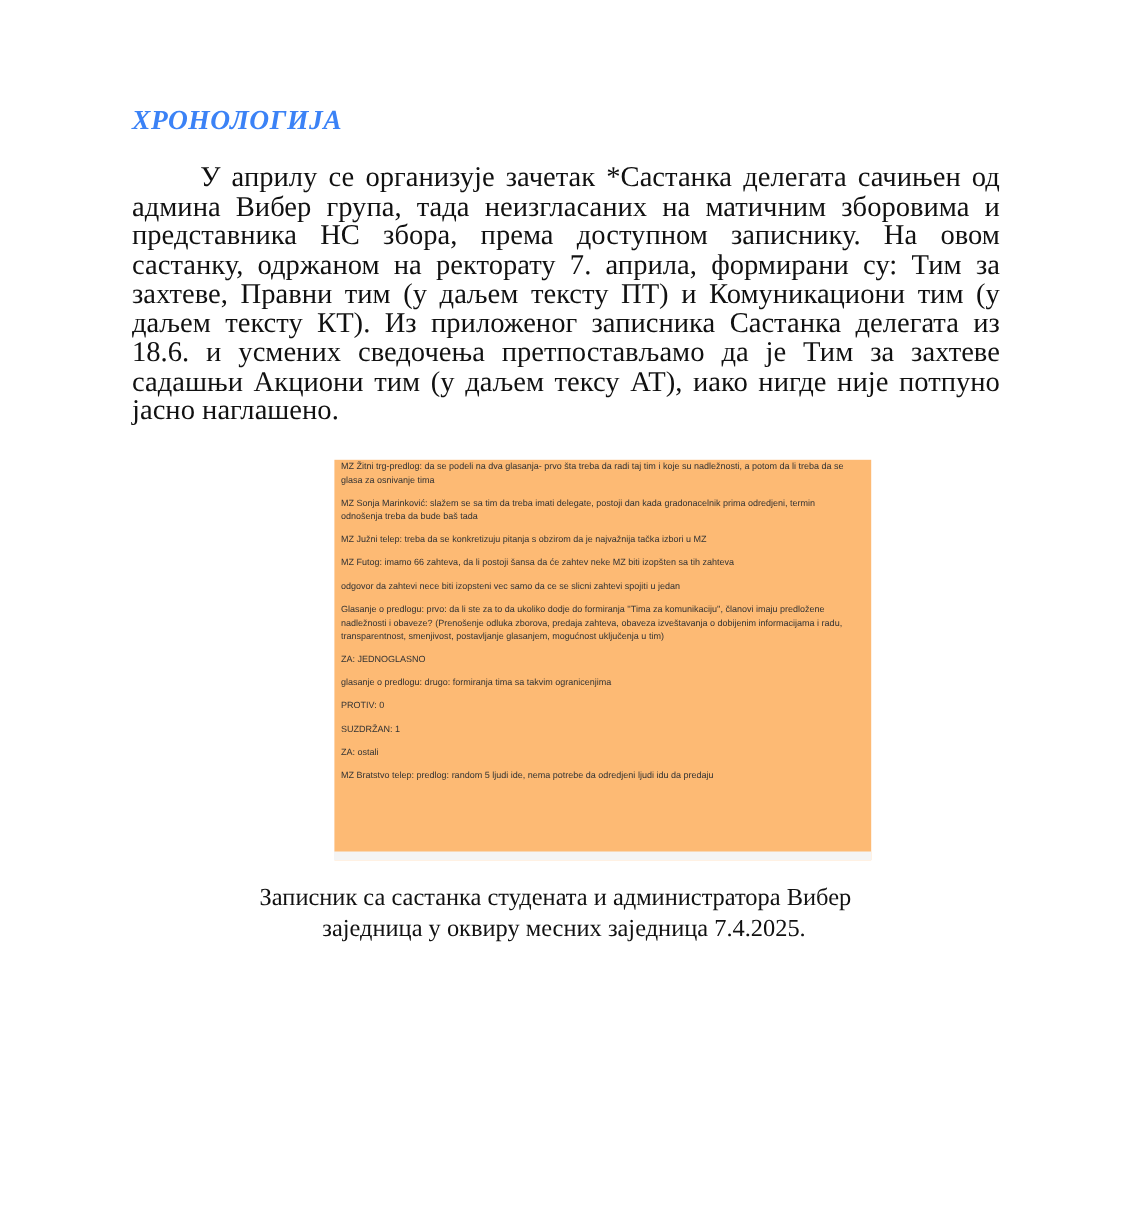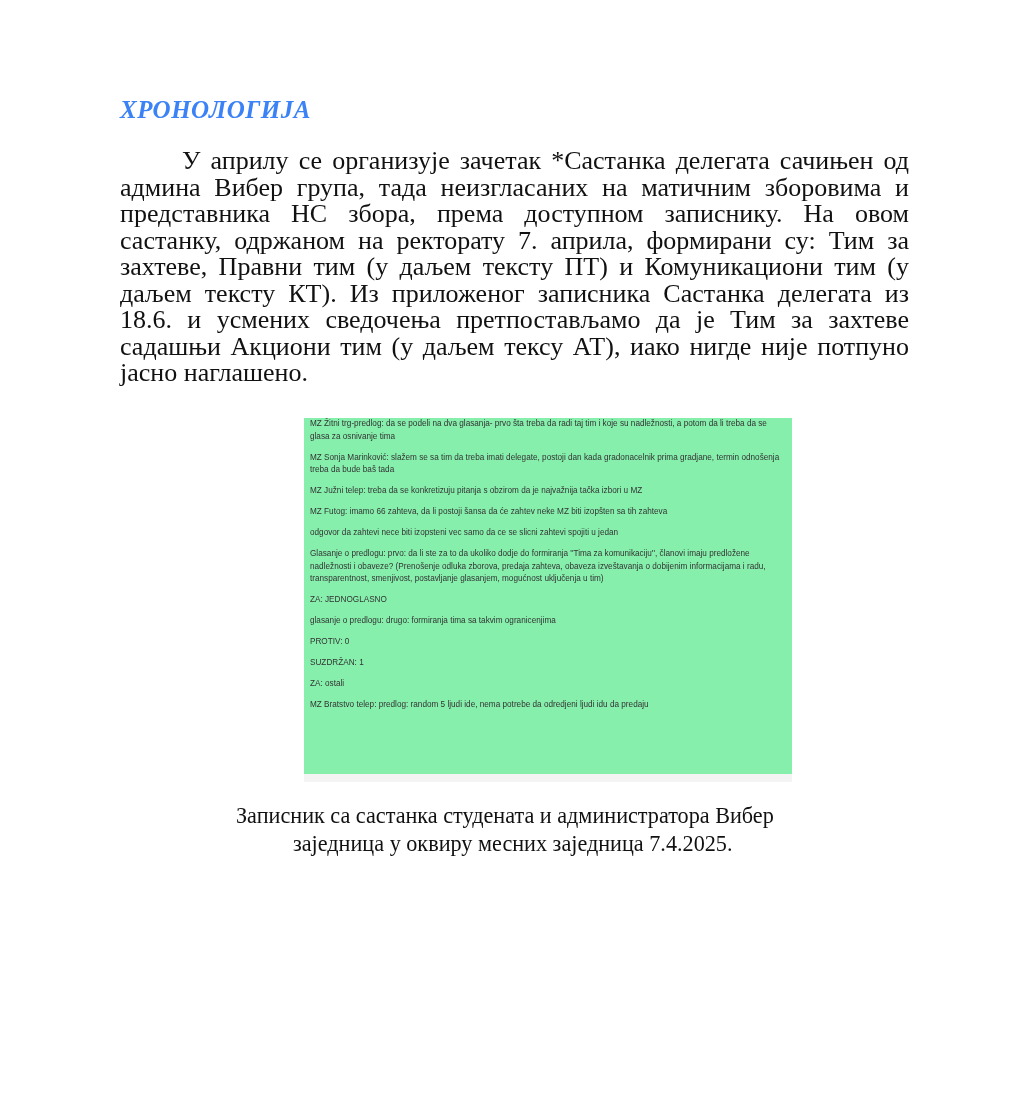--- a/index.html
+++ b/index.html
@@ -45,21 +45,21 @@
       text-indent: 62px;
       color: #111111;
       margin: 0;
     }
     .embedded-image {
       position: absolute;
       left: 304px;
       top: 418px;
       width: 488px;
       height: 364px;
-      background: #86efac;
+      background: #fdba74;
       box-shadow: inset 0 -14px 0 -6px #f4f4f4;
     }
     .embedded-image .minutes-line {
       font-family: "Liberation Sans", sans-serif;
       font-size: 8.2px;
       line-height: 12.5px;
       color: #333333;
       margin: 0 0 8.5px 6px;
       width: 470px;
     }
@@ -84,21 +84,21 @@
 <body>
 
 <div class="page">
 
   <h1 class="heading">ХРОНОЛОГИЈА</h1>
 
   <p class="body-para">У априлу се организује зачетак *Састанка делегата сачињен од админа Вибер група, тада неизгласаних на матичним зборовима и представника НС збора, према доступном записнику. На овом састанку, одржаном на ректорату 7. априла, формирани су: Тим за захтеве, Правни тим (у даљем тексту ПТ) и Комуникациони тим (у даљем тексту КТ). Из приложеног записника Састанка делегата из 18.6. и усмених сведочења претпостављамо да је Тим за захтеве садашњи Акциони тим (у даљем тексу АТ), иако нигде није потпуно јасно наглашено.</p>
 
   <div class="embedded-image">
     <p class="minutes-line">MZ Žitni trg-predlog: da se podeli na dva glasanja- prvo šta treba da radi taj tim i koje su nadležnosti, a potom da li treba da se glasa za osnivanje tima</p>
-    <p class="minutes-line">MZ Sonja Marinković: slažem se sa tim da treba imati delegate, postoji dan kada gradonacelnik prima gradjane, termin odnošenja treba da bude baš tada</p>
+    <p class="minutes-line">MZ Sonja Marinković: slažem se sa tim da treba imati delegate, postoji dan kada gradonacelnik prima odredjeni, termin odnošenja treba da bude baš tada</p>
     <p class="minutes-line">MZ Južni telep: treba da se konkretizuju pitanja s obzirom da je najvažnija tačka izbori u MZ</p>
     <p class="minutes-line">MZ Futog:  imamo 66 zahteva, da li postoji šansa da će zahtev neke MZ biti izopšten sa tih zahteva</p>
     <p class="minutes-line">odgovor da zahtevi nece biti izopsteni vec samo da ce se slicni zahtevi spojiti u jedan</p>
     <p class="minutes-line">Glasanje o predlogu: prvo: da li ste za to da ukoliko dodje do formiranja ''Tima za komunikaciju'', članovi imaju predložene nadležnosti i obaveze? (Prenošenje odluka zborova, predaja zahteva, obaveza izveštavanja o dobijenim informacijama i radu, transparentnost, smenjivost, postavljanje glasanjem, mogućnost uključenja u tim)</p>
     <p class="minutes-line">ZA:  JEDNOGLASNO</p>
     <p class="minutes-line">glasanje o predlogu: drugo: formiranja tima sa takvim ogranicenjima</p>
     <p class="minutes-line">PROTIV: 0</p>
     <p class="minutes-line">SUZDRŽAN: 1</p>
     <p class="minutes-line">ZA: ostali</p>
     <p class="minutes-line last">MZ Bratstvo telep: predlog: random 5 ljudi ide, nema potrebe da odredjeni ljudi idu da predaju</p>

